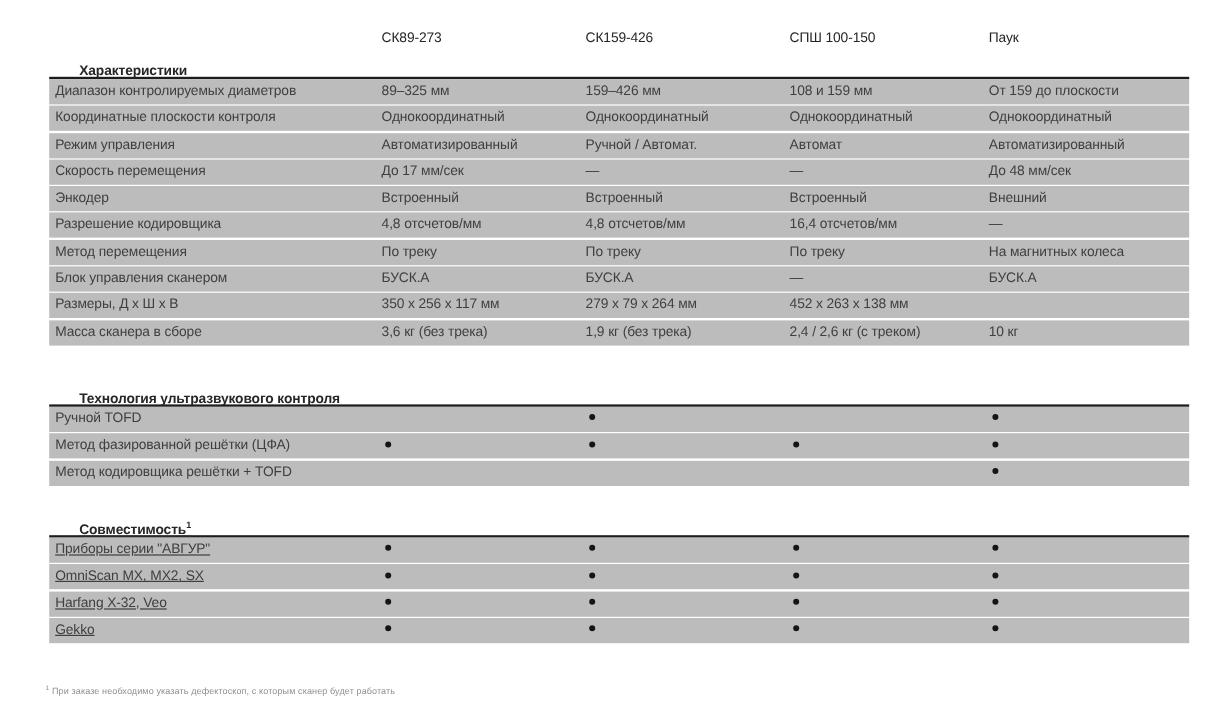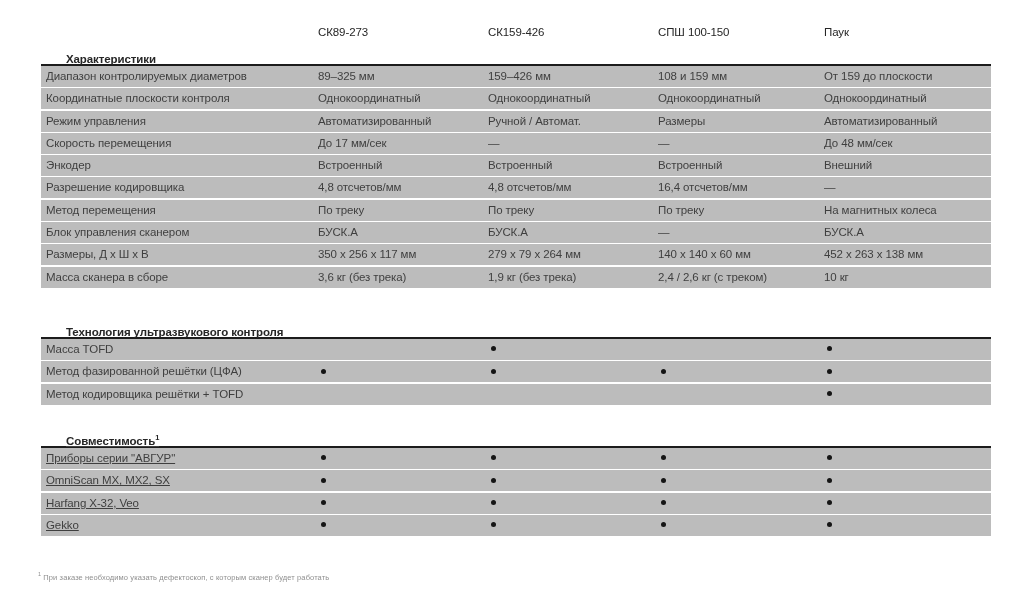--- a/index.html
+++ b/index.html
@@ -68,21 +68,21 @@
           <div class="cell label">Координатные плоскости контроля</div>
           <div class="cell value">Однокоординатный</div>
           <div class="cell value">Однокоординатный</div>
           <div class="cell value">Однокоординатный</div>
           <div class="cell value">Однокоординатный</div>
         </div>
         <div class="row">
           <div class="cell label">Режим управления</div>
           <div class="cell value">Автоматизированный</div>
           <div class="cell value">Ручной / Автомат.</div>
-          <div class="cell value">Размеры</div>
+          <div class="cell value">Автомат</div>
           <div class="cell value">Автоматизированный</div>
         </div>
         <div class="row">
           <div class="cell label">Скорость перемещения</div>
           <div class="cell value">До 17 мм/сек</div>
           <div class="cell value">—</div>
           <div class="cell value">—</div>
           <div class="cell value">До 48 мм/сек</div>
         </div>
         <div class="row">
@@ -110,38 +110,37 @@
           <div class="cell label">Блок управления сканером</div>
           <div class="cell value">БУСК.А</div>
           <div class="cell value">БУСК.А</div>
           <div class="cell value">—</div>
           <div class="cell value">БУСК.А</div>
         </div>
         <div class="row">
           <div class="cell label">Размеры, Д х Ш х В</div>
           <div class="cell value">350 x 256 x 117 мм</div>
           <div class="cell value">279 x 79 x 264 мм</div>
-          <div class="cell value">140 x 140 x 60 мм</div>
           <div class="cell value">452 x 263 x 138 мм</div>
         </div>
         <div class="row">
           <div class="cell label">Масса сканера в сборе</div>
           <div class="cell value">3,6 кг (без трека)</div>
           <div class="cell value">1,9 кг (без трека)</div>
           <div class="cell value">2,4 / 2,6 кг (с треком)</div>
           <div class="cell value">10 кг</div>
         </div>
       </div>
   </div>
 
   <div class="section" style="top:322px;">
     <div class="sec-title"><span>Технология ультразвукового контроля</span><sup></sup></div>
     <div class="rows">
         <div class="row">
-          <div class="cell label">Масса TOFD</div>
+          <div class="cell label">Ручной TOFD</div>
           <div class="cell value"></div>
           <div class="cell value"><span class="dot"></span></div>
           <div class="cell value"></div>
           <div class="cell value"><span class="dot"></span></div>
         </div>
         <div class="row">
           <div class="cell label">Метод фазированной решётки (ЦФА)</div>
           <div class="cell value"><span class="dot"></span></div>
           <div class="cell value"><span class="dot"></span></div>
           <div class="cell value"><span class="dot"></span></div>

